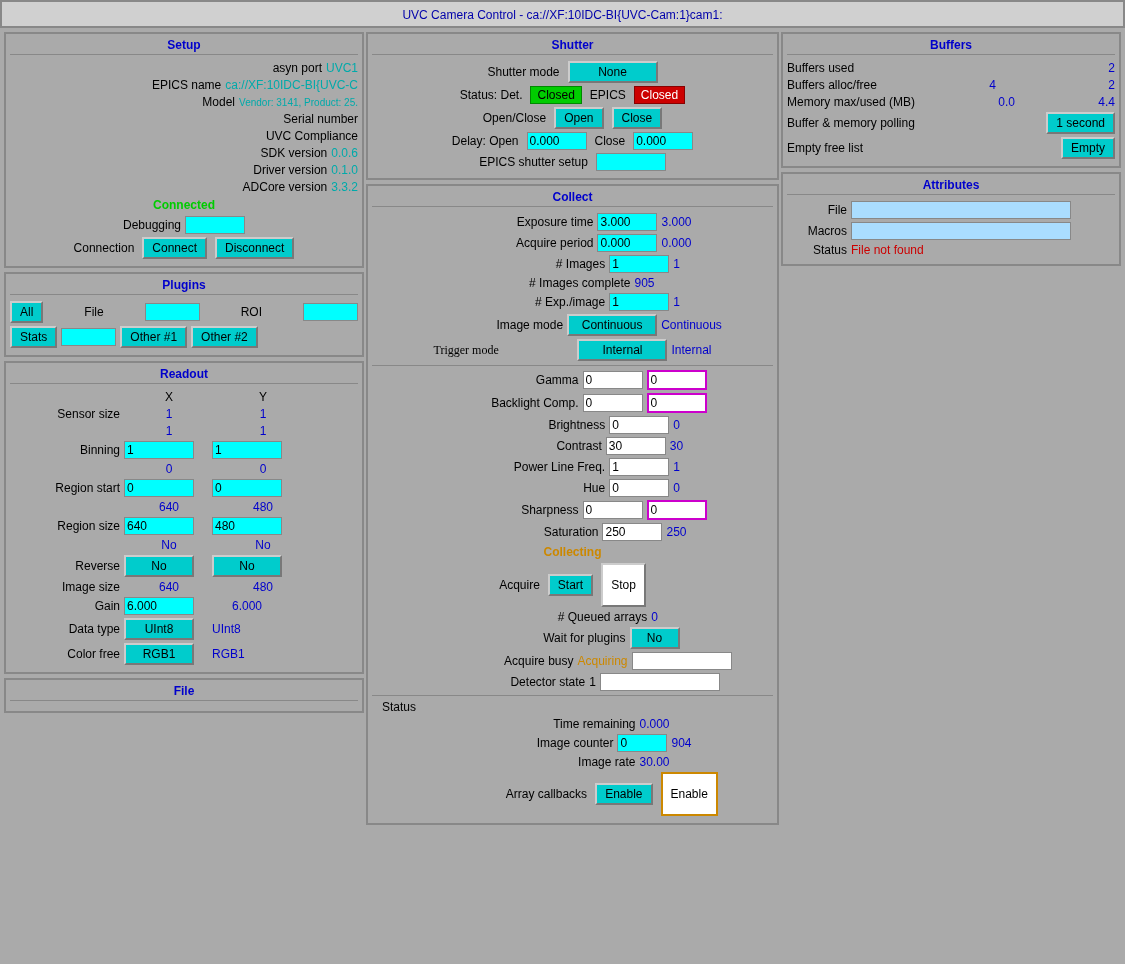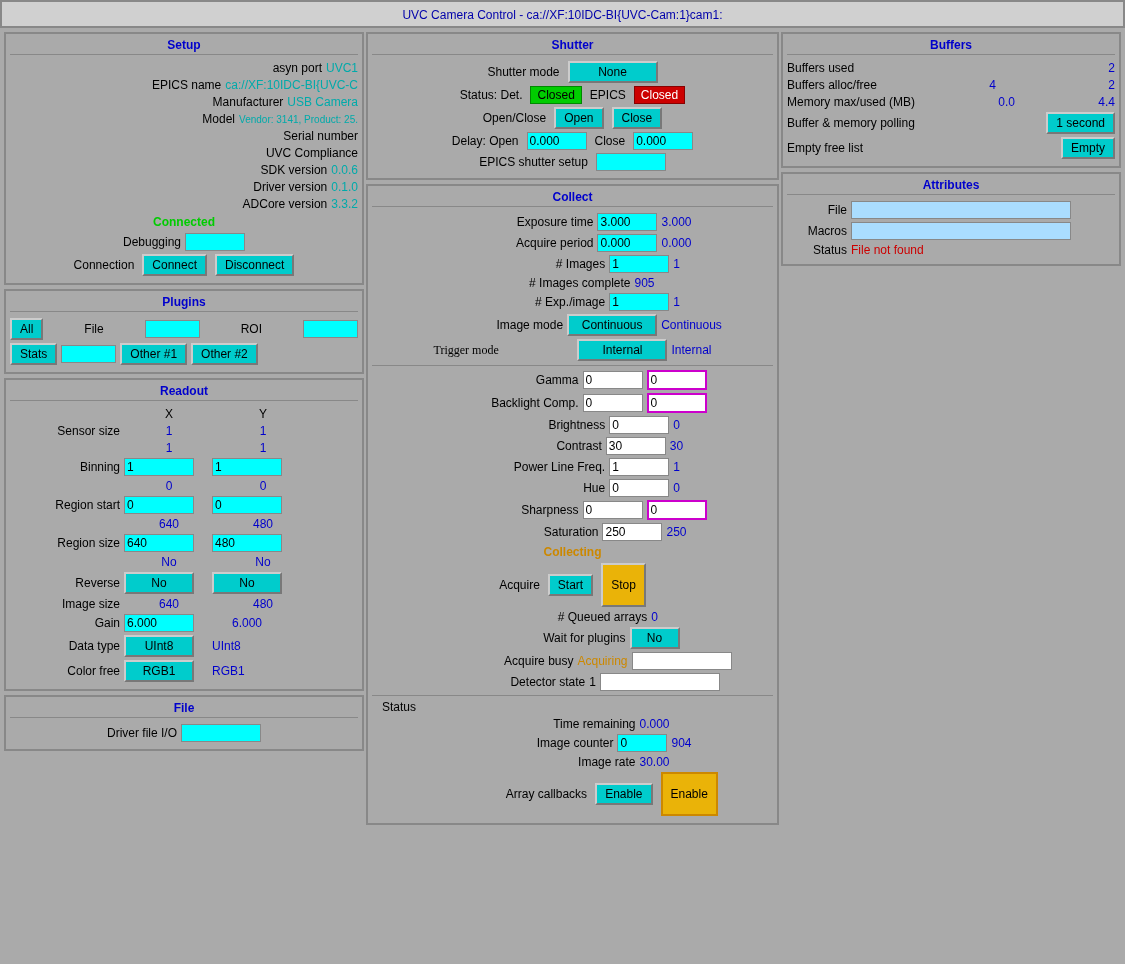--- a/index.html
+++ b/index.html
@@ -78,21 +78,21 @@
     
     .cyan-btn {
       background: #00cccc;
       border: 2px outset #ccc;
       padding: 2px 8px;
       color: #000;
       cursor: pointer;
     }
     
     .gray-btn {
-      background: #eab308;
+      background: #ffffff;
       border: 2px outset #ccc;
       padding: 13px 8px;
       color: #000;
       cursor: pointer;
     }
     
     .green-badge {
       background: #00cc00;
       color: #000;
       padding: 1px 6px;
@@ -136,24 +136,20 @@
 
       <div class="row">
         <span class="label-right" style="width:120px;">asyn port</span>
         <span class="cyan-text">UVC1</span>
       </div>
       <div class="row">
         <span class="label-right" style="width:120px;">EPICS name</span>
         <span class="cyan-text">ca://XF:10IDC-BI{UVC-C</span>
       </div>
       <div class="row">
-        <span class="label-right" style="width:120px;">Manufacturer</span>
-        <span class="cyan-text">USB Camera</span>
-      </div>
-      <div class="row">
         <span class="label-right" style="width:120px;">Model</span>
         <span class="cyan-text" style="font-size:10px;">Vendor: 3141, Product: 25.</span>
       </div>
       <div class="row">
         <span class="label-right" style="width:120px;">Serial number</span>
       </div>
       <div class="row">
         <span class="label-right" style="width:120px;">UVC Compliance</span>
       </div>
       <div class="row">
@@ -269,24 +265,20 @@
       </div>
       <div class="row">
         <span style="width:110px; text-align:right;" class="label">Color free</span>
         <button class="cyan-btn" style="width:70px;">RGB1</button>
         <span style="margin-left:14px;" class="blue-text">RGB1</span>
       </div>
     </div>
 
     <div class="section-box">
       <div class="section-title">File</div>
-      <div class="row" style="justify-content: center;">
-        <span class="label">Driver file I/O</span>
-        <input type="text" class="cyan-input" style="width: 80px;" value="">
-      </div>
     </div>
 
   </div>
 
   <div class="center-panel">
 
     <div class="section-box">
       <div class="section-title">Shutter</div>
 
       <div class="row" style="justify-content: center; gap: 8px;">

